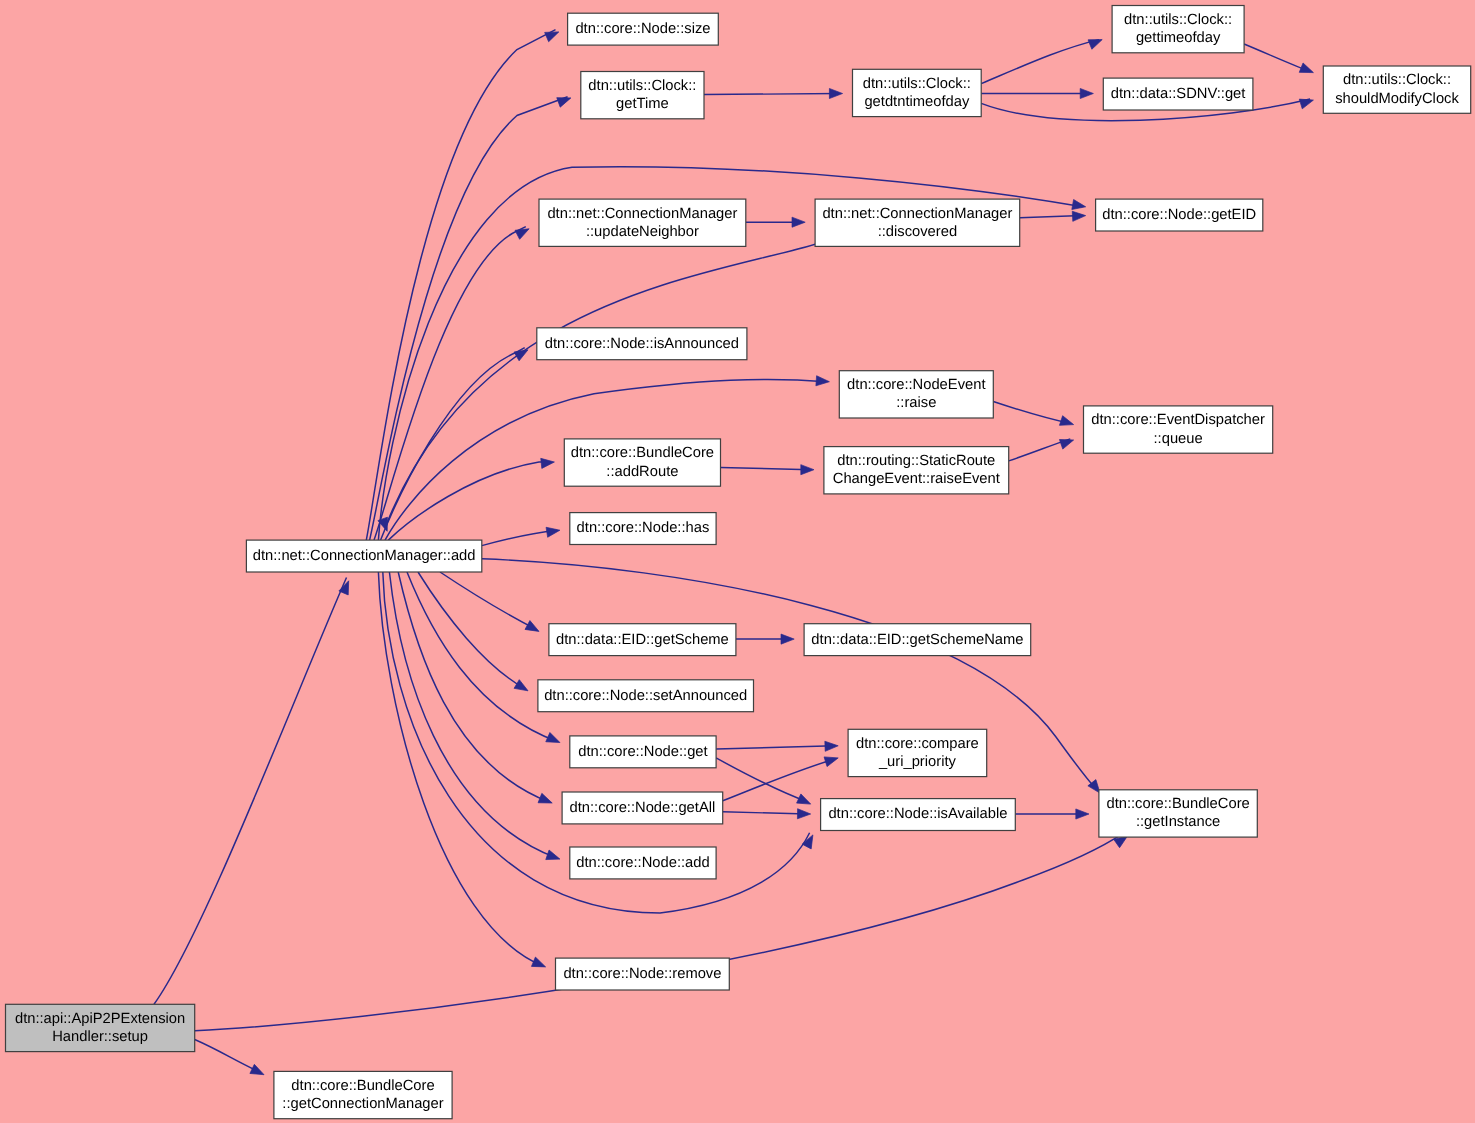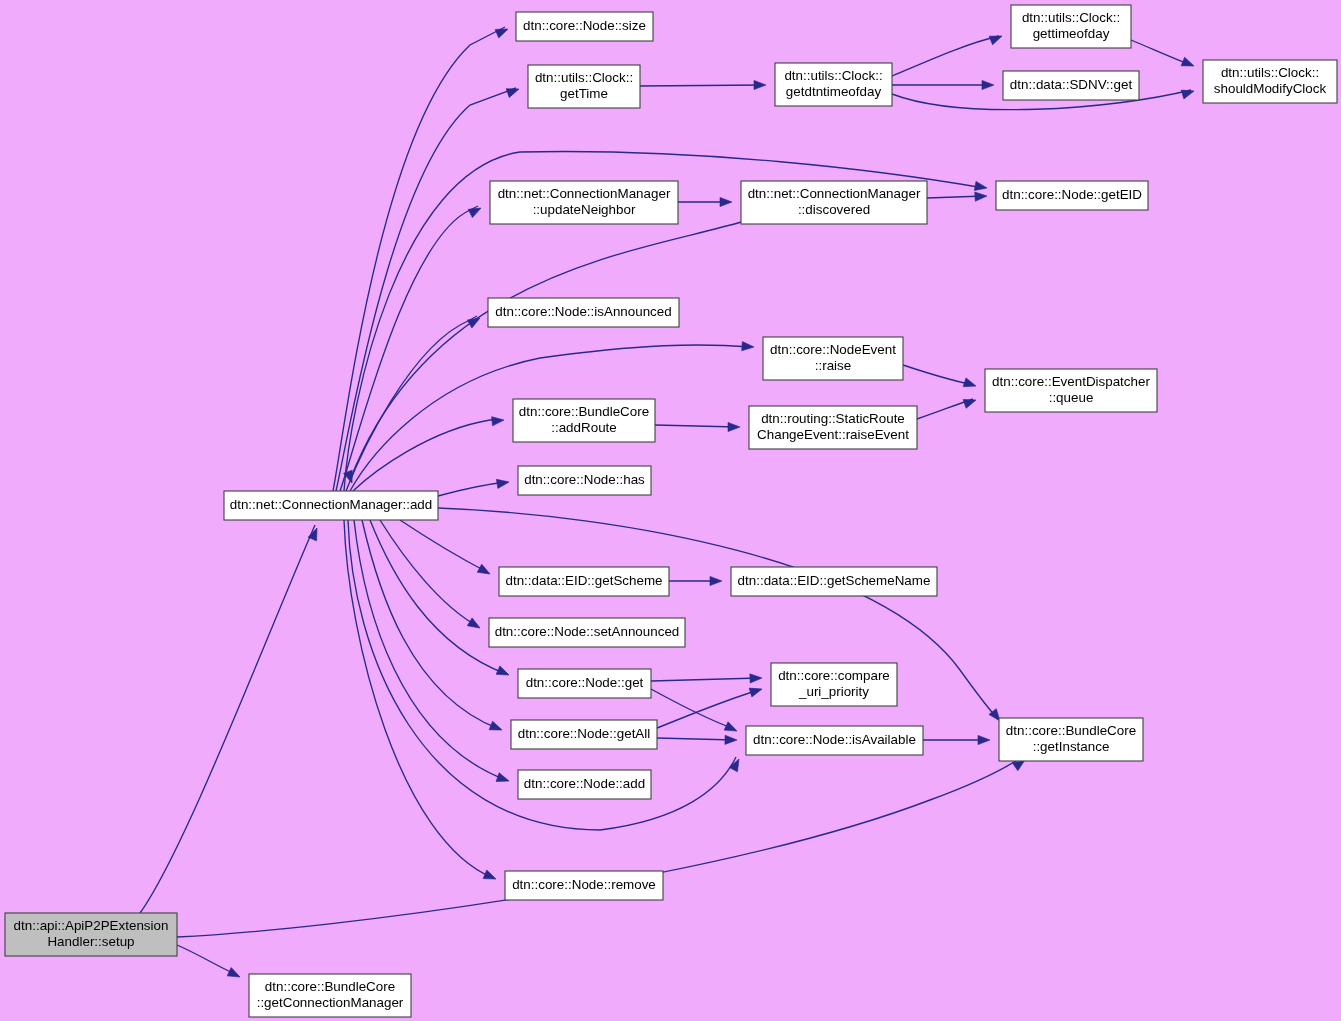--- a/index.html
+++ b/index.html
@@ -4,21 +4,21 @@
 <style>
   html, body {
     margin: 0;
     padding: 0;
     background: #ffffff;
   }
   #graph-root {
     position: relative;
     width: 1341px;
     height: 1021px;
-    background: #f0abfc;
+    background: #fca5a5;
     font-family: "Liberation Sans", sans-serif;
     overflow: hidden;
   }
   svg#callgraph {
     position: absolute;
     left: 0;
     top: 0;
     width: 1341px;
     height: 1021px;
     display: block;

